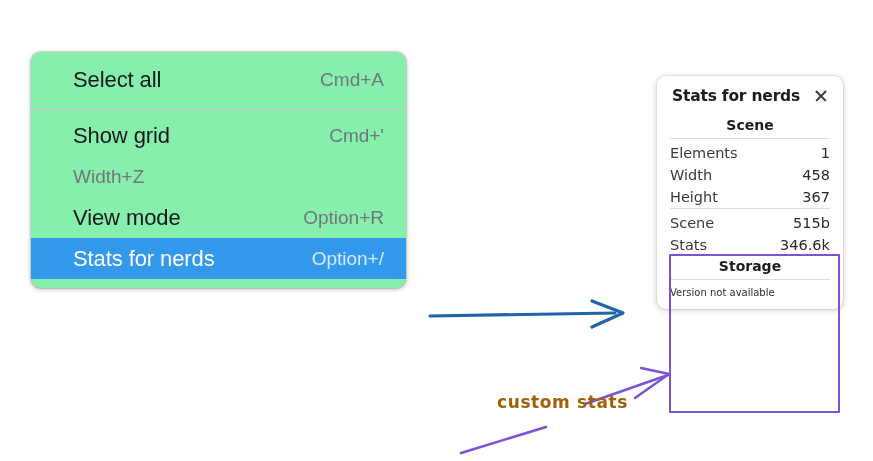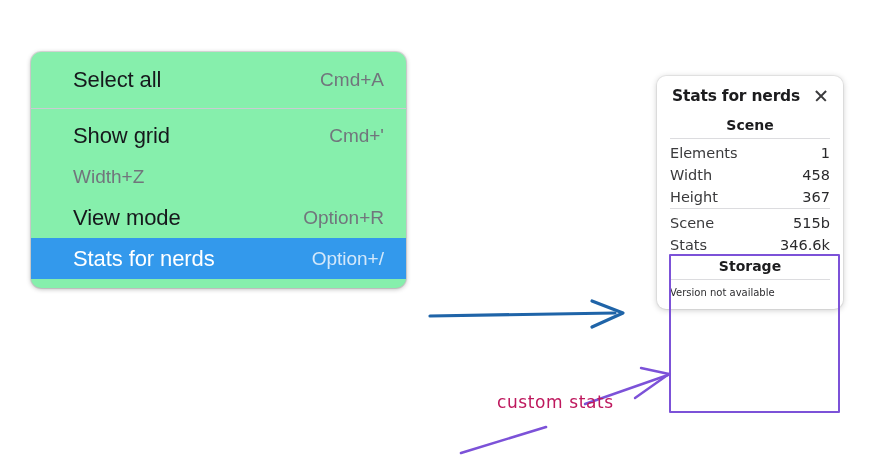--- a/index.html
+++ b/index.html
@@ -154,22 +154,22 @@
     left: 0; top: 0;
     width: 873px; height: 461px;
     pointer-events: none;
   }
   #annotation-label {
     position: absolute;
     left: 497px;
     top: 392px;
     font-family: "DejaVu Sans", sans-serif;
     font-size: 17px;
-    font-weight: normal;
-    color: #be185d;
+    font-weight: bold;
+    color: #a16207;
     letter-spacing: 0.6px;
     white-space: nowrap;
   }
 </style>
 </head>
 <body>
 
 <div id="context-menu">
 
   <div class="menu-group">

